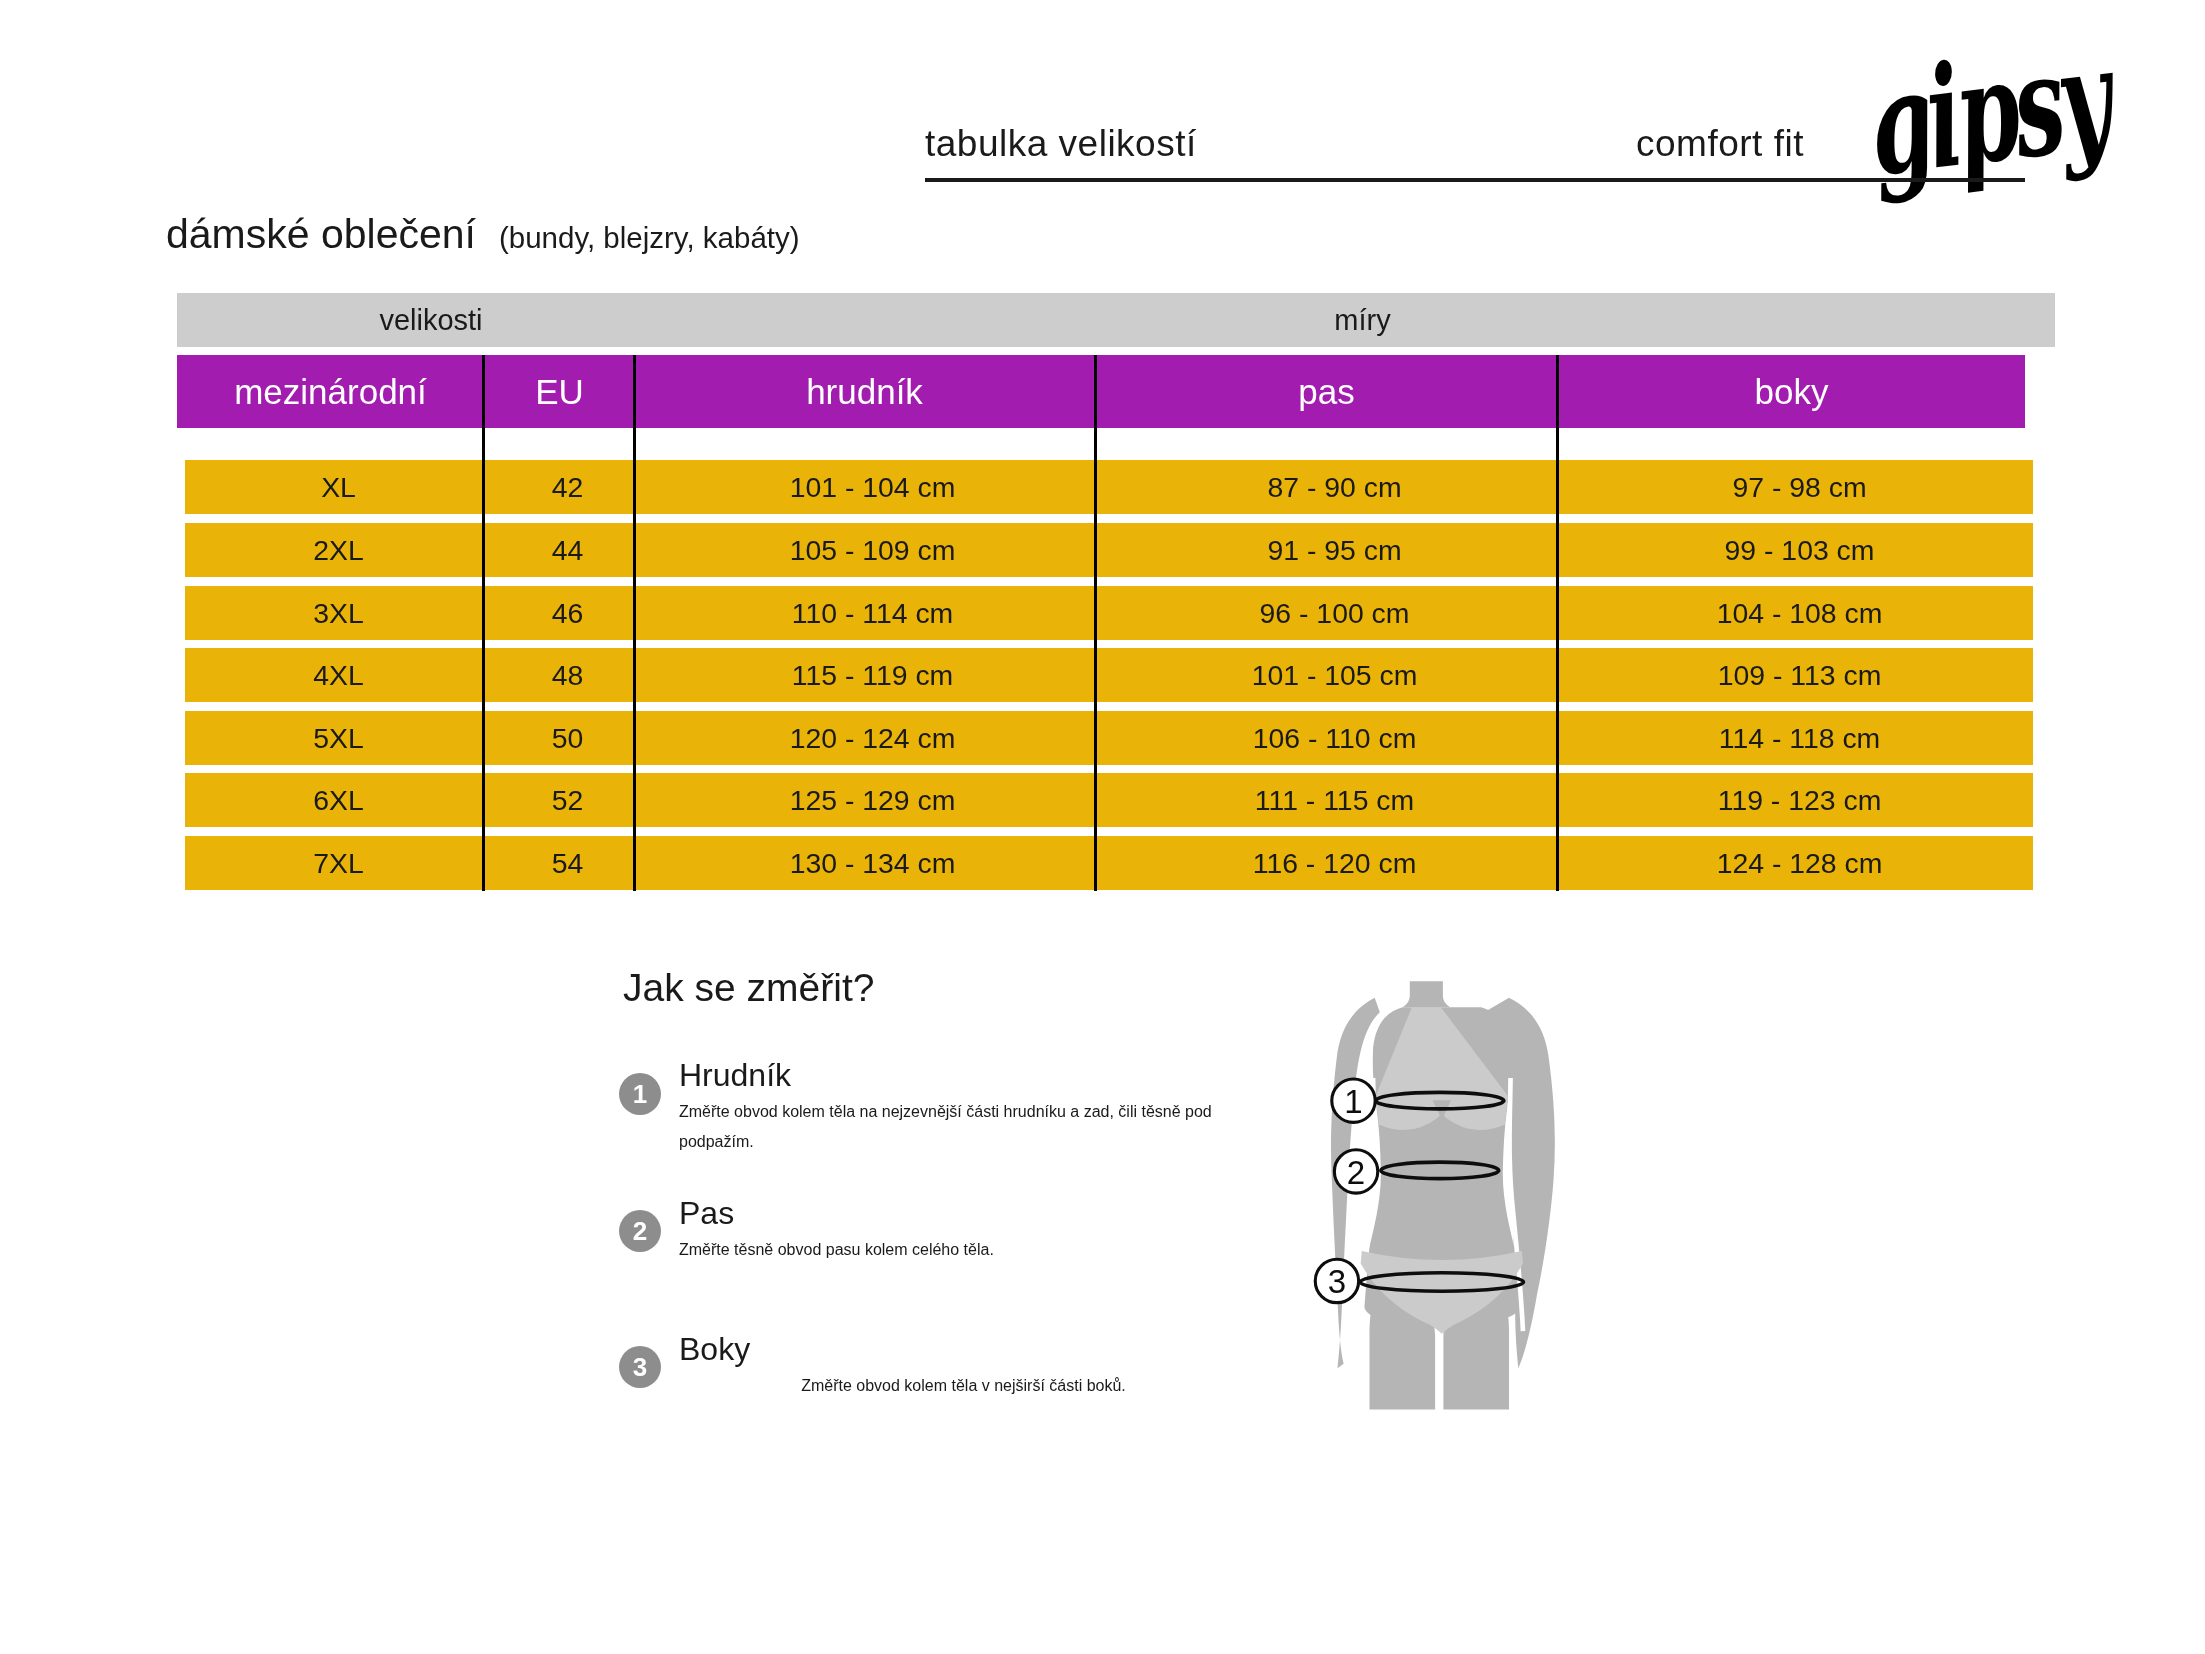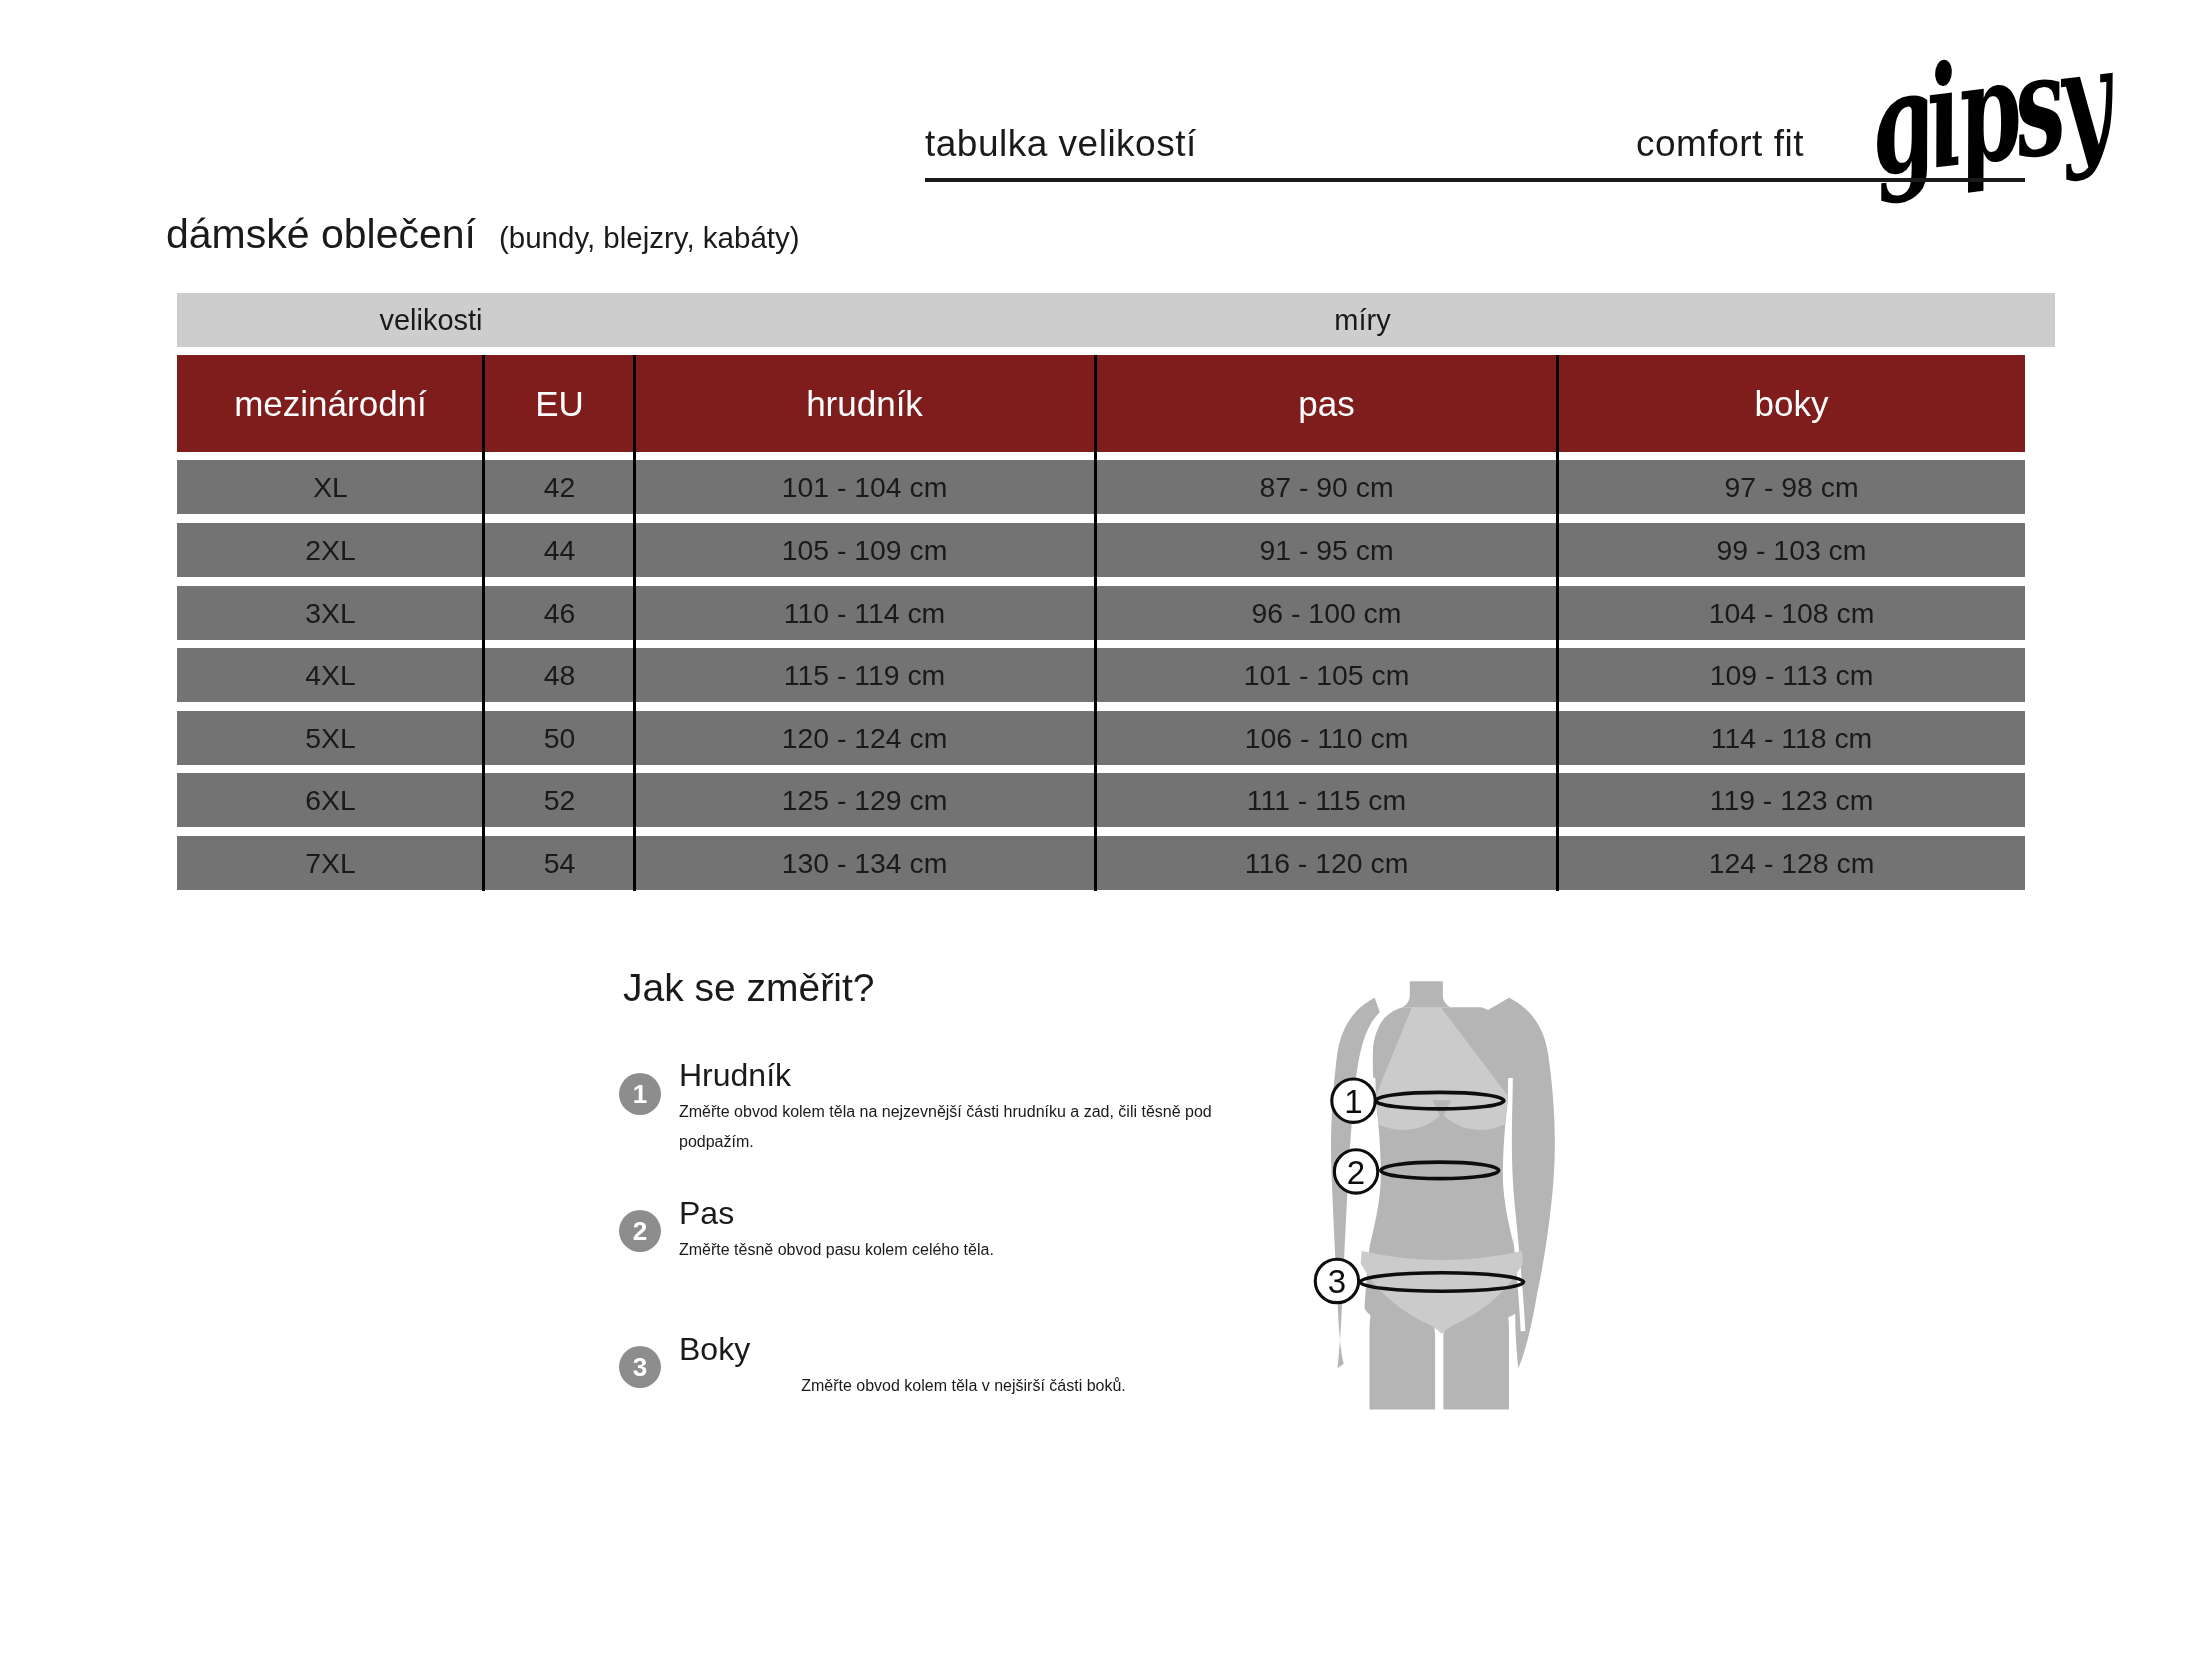--- a/index.html
+++ b/index.html
@@ -21,24 +21,24 @@
   .section-title .main { font-size:41px; }
   .section-title .sub  { font-size:29.5px; margin-left:23px; }
 
   
   .size-table { position:absolute; left:177px; top:293px; width:1848px; height:598px; }
   .group-cell { position:absolute; top:0; height:54px; background:#cdcdcd;
                 display:flex; align-items:center; justify-content:center; font-size:29px; }
   .group-sizes    { left:0;    width:508px;  }
   .group-measures { left:463px; width:1385px;margin-left:30px; }
 
-  .hdr-row { position:absolute; left:0; top:62px; width:1848px; height:97px; background:#7f1d1d; }
+  .hdr-row { position:absolute; left:0; top:62px; width:1848px; height:73px; background:#a21caf; }
   .hdr-row .cell { color:#ffffff; font-size:35px; }
 
-  .data-row { position:absolute; left:0; width:1848px; height:54px; background:#737373; }
+  .data-row { position:absolute; left:8px; width:1848px; height:54px; background:#eab308; }
   .data-row .cell { font-size:28.4px; }
 
   .cell { position:absolute; top:0; height:100%;
           display:flex; align-items:center; justify-content:center; }
   .c0 { left:0;      width:307px; }
   .c1 { left:307px;  width:151px; }
   .c2 { left:457px;  width:461px; }
   .c3 { left:918px; width:463px; }
   .c4 { left:1381px; width:467px; }
 

